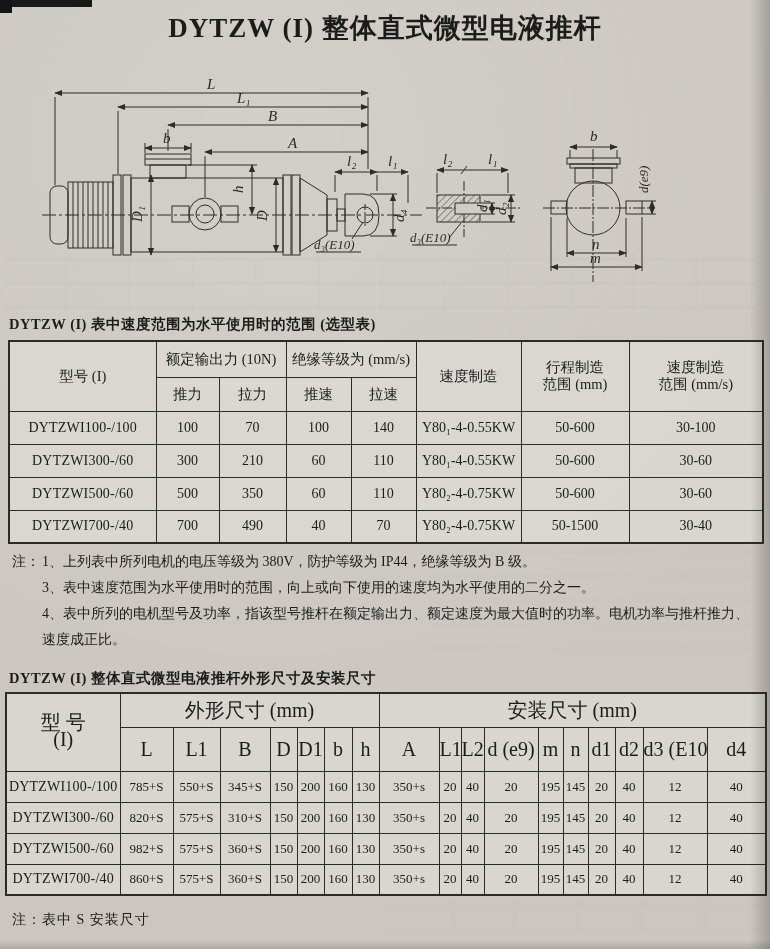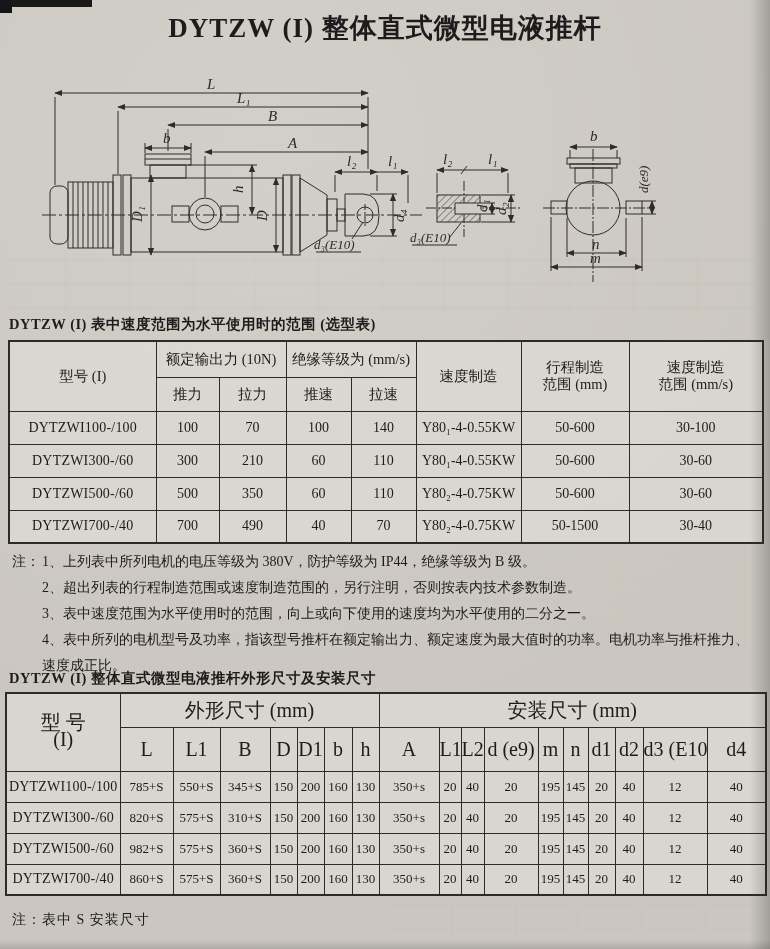--- a/index.html
+++ b/index.html
@@ -290,21 +290,20 @@
           <td>50-1500</td>
           <td>30-40</td>
         </tr>
       </tbody>
   </table>
 
   <div class="notes">
     <span class="notes-prefix">注：</span>
     <div class="notes-list" id="notes-list">
         <div class="note-line">1、上列表中所列电机的电压等级为 380V，防护等级为 IP44，绝缘等级为 B 级。</div>
-        <div class="note-line">2、超出列表的行程制造范围或速度制造范围的，另行注明，否则按表内技术参数制造。</div>
         <div class="note-line">3、表中速度范围为水平使用时的范围，向上或向下使用的速度均为水平使用的二分之一。</div>
         <div class="note-line">4、表中所列的电机型号及功率，指该型号推杆在额定输出力、额定速度为最大值时的功率。电机功率与推杆推力、速度成正比。</div>
       </div>
   </div>
 
   <div class="caption caption2">DYTZW (I) 整体直式微型电液推杆外形尺寸及安装尺寸</div>
 
   <table id="table2">
     <colgroup>
       <col style="width:114px">

